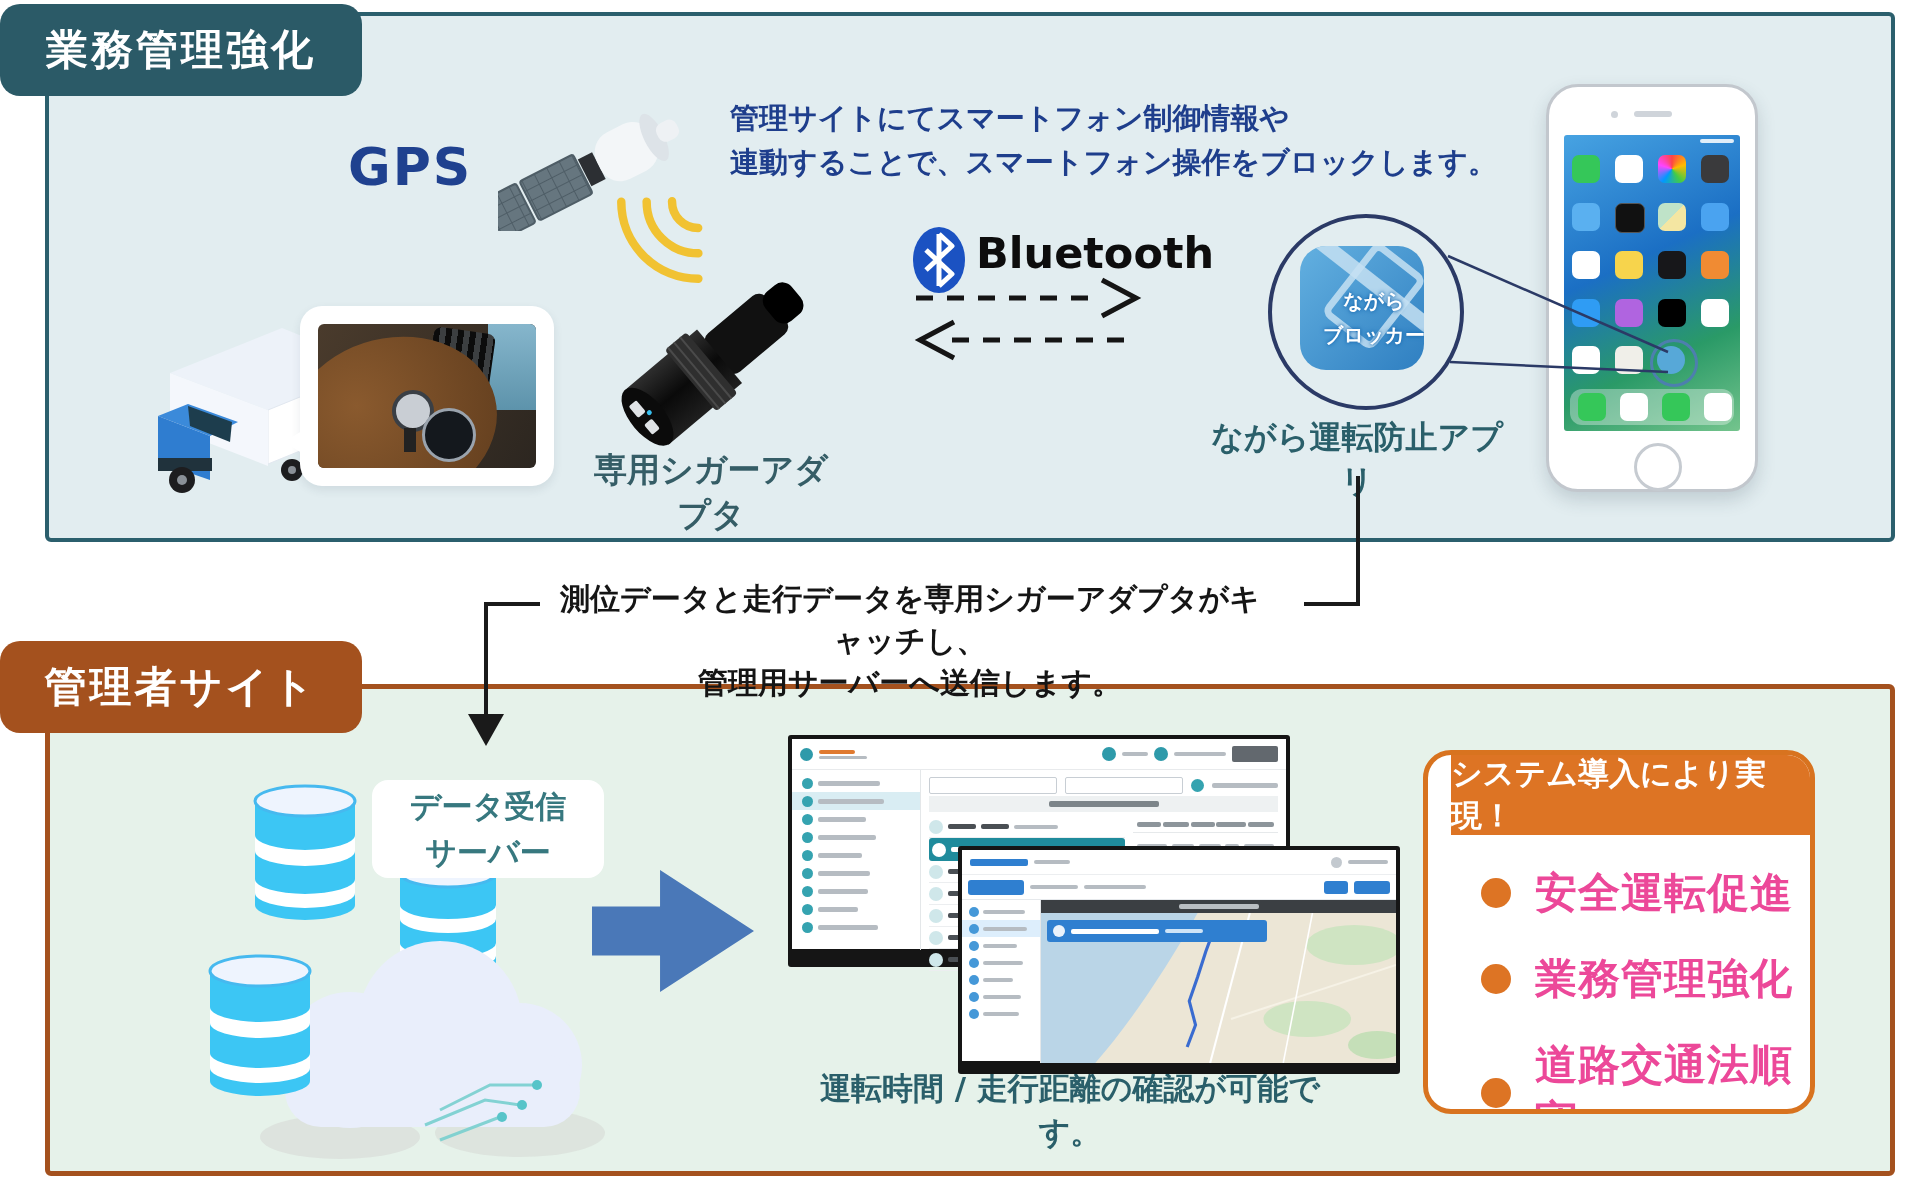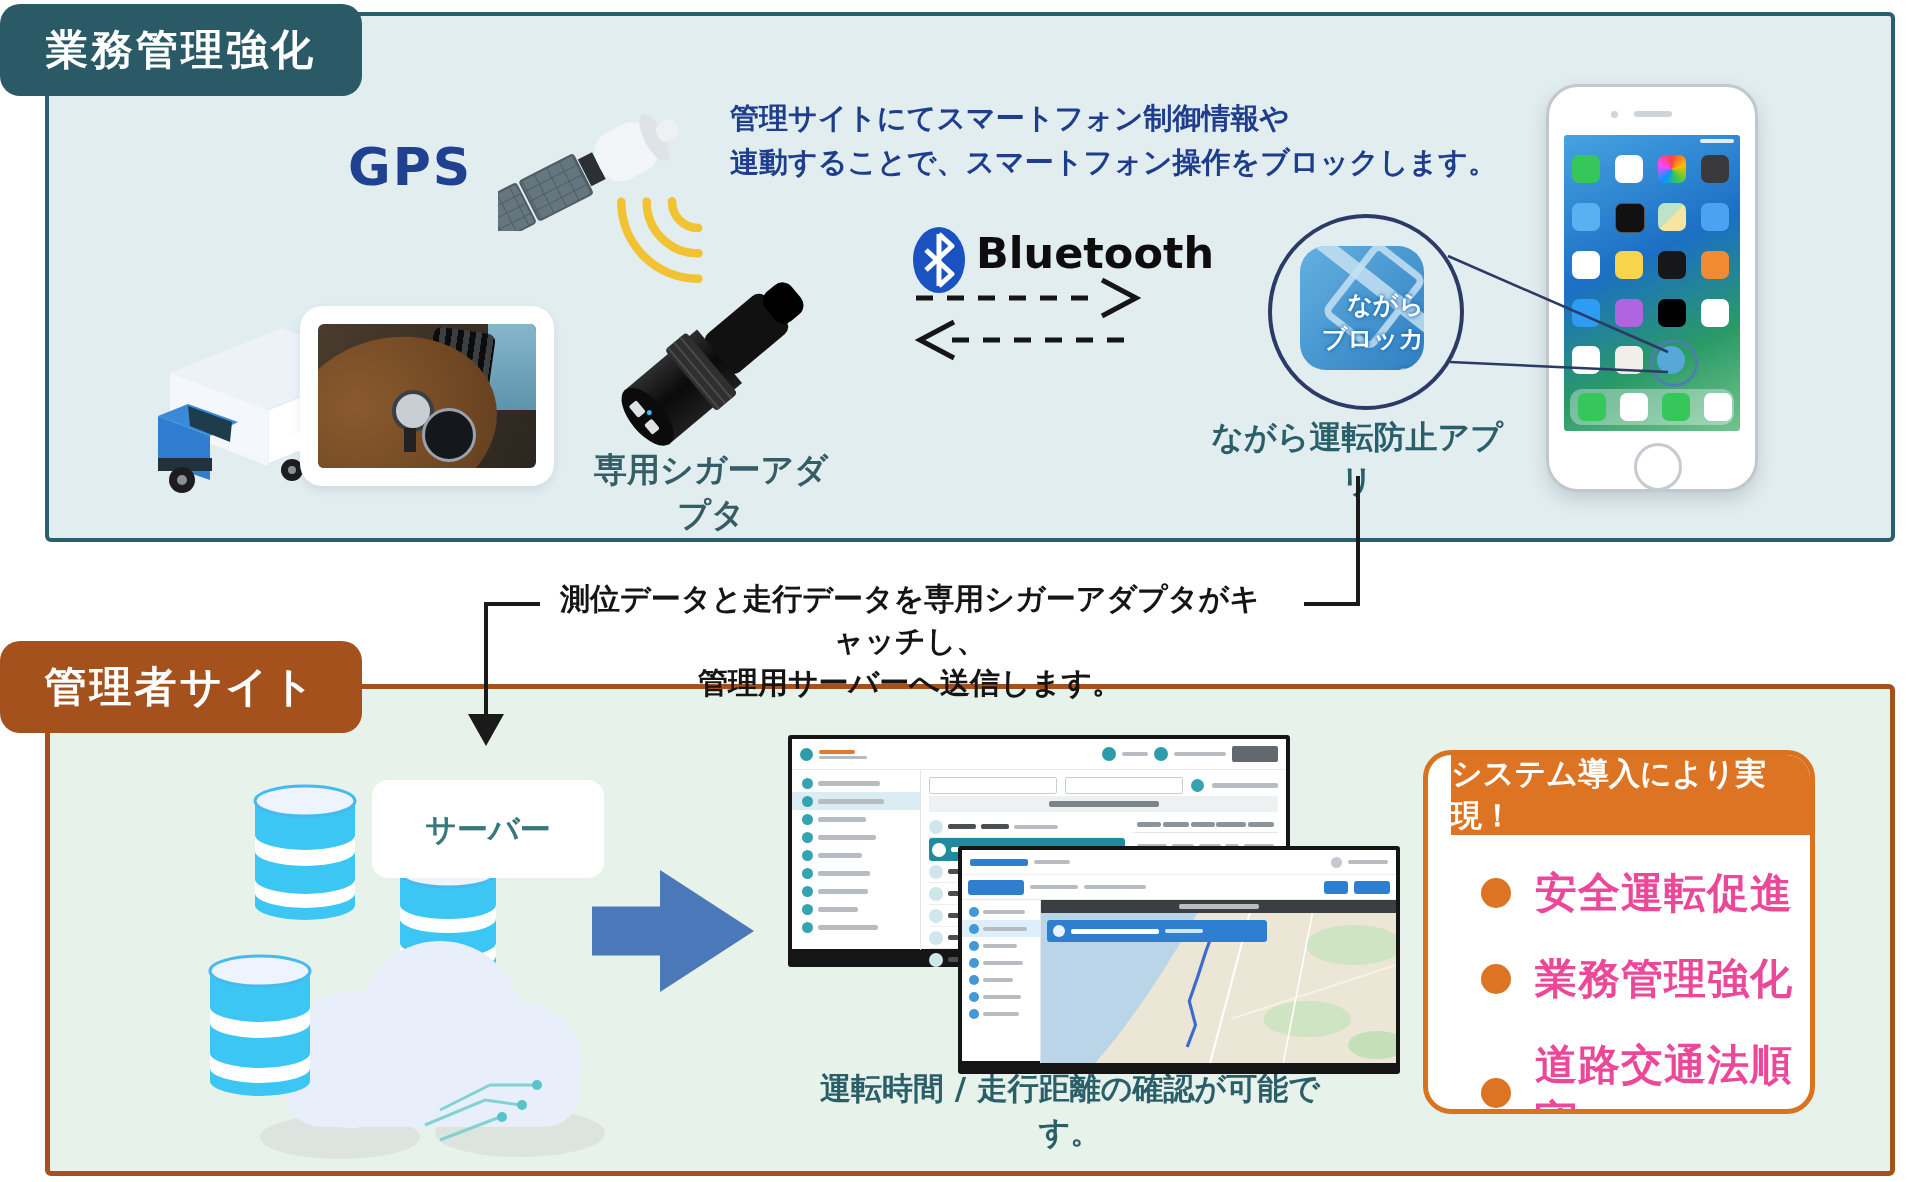--- a/index.html
+++ b/index.html
@@ -29,22 +29,22 @@
       border-left:18px solid transparent;border-right:18px solid transparent;border-top:32px solid #1a1a1a;}
 
   
   #app-circle{left:1268px;top:214px;width:188px;height:188px;border:4px solid #2b3a66;border-radius:50%;z-index:3;}
   #app-icon{left:1300px;top:246px;width:124px;height:124px;border-radius:26px;
             background:linear-gradient(135deg,#63b0e0,#2f7fc1);overflow:hidden;z-index:3;}
   #app-icon .pglyph{position:absolute;left:42px;top:4px;width:50px;height:78px;border:7px solid #c6e0f2;
             border-radius:10px;transform:rotate(38deg);opacity:.85;}
   #app-icon .pslash{position:absolute;left:-14px;top:28px;width:170px;height:15px;background:#c6e0f2;
             transform:rotate(38deg);opacity:.85;}
-  .app-txt{position:absolute;width:100%;text-align:right;color:#fff;font-weight:bold;font-size:25px;
-            text-shadow:0 0 5px #1d6db3,0 0 3px #1d6db3;}
+  .app-txt{position:absolute;width:100%;text-align:center;color:#fff;font-weight:bold;font-size:20px;
+            text-shadow:0 0 5px #1d6db3,0 0 3px #1d6db3;margin-left:12px;}
 
   
   #phone{left:1546px;top:84px;width:212px;height:408px;background:#fff;border:3px solid #c2c7cd;
          border-radius:32px;box-shadow:0 8px 18px rgba(40,60,80,.18);z-index:3;box-sizing:border-box;}
   #phone .speaker{position:absolute;left:85px;top:24px;width:38px;height:6px;border-radius:3px;background:#cfd4da;}
   #phone .cam{position:absolute;left:62px;top:24px;width:7px;height:7px;border-radius:50%;background:#cfd4da;}
   #screen{position:absolute;left:15px;top:48px;width:176px;height:296px;border-radius:3px;overflow:hidden;
           background:linear-gradient(155deg,#47a3e2 0%,#1b6fc4 42%,#2a9a67 72%,#74c48d 100%);}
   .ic{position:absolute;width:28px;height:28px;border-radius:7px;}
   #dock{position:absolute;left:6px;bottom:6px;width:164px;height:36px;border-radius:12px;background:rgba(255,255,255,.35);}
@@ -299,20 +299,21 @@
     </g>
     <g fill="#57c4c9">
       <circle cx="347" cy="320" r="5"></circle>
         <circle cx="332" cy="340" r="5"></circle>
         <circle cx="312" cy="352" r="5"></circle>
     </g>
   </g>
 </svg>
 
 <div id="server-card" class="abs">
+  <div>データ受信</div>
   <div>サーバー</div>
 </div>
 
 <div id="flow-arrow" class="abs"></div>
 
 <div id="mon-back" class="monitor">
   <div class="mrow" style="height:30px;border-bottom:1px solid #e8eaec;padding:0 8px;gap:6px;">
     <div class="circ" style="width:13px;height:13px;background:#2e9aaa;"></div>
     <div>
       <div class="bar" style="width:36px;height:4px;background:#e07a30;"></div>

